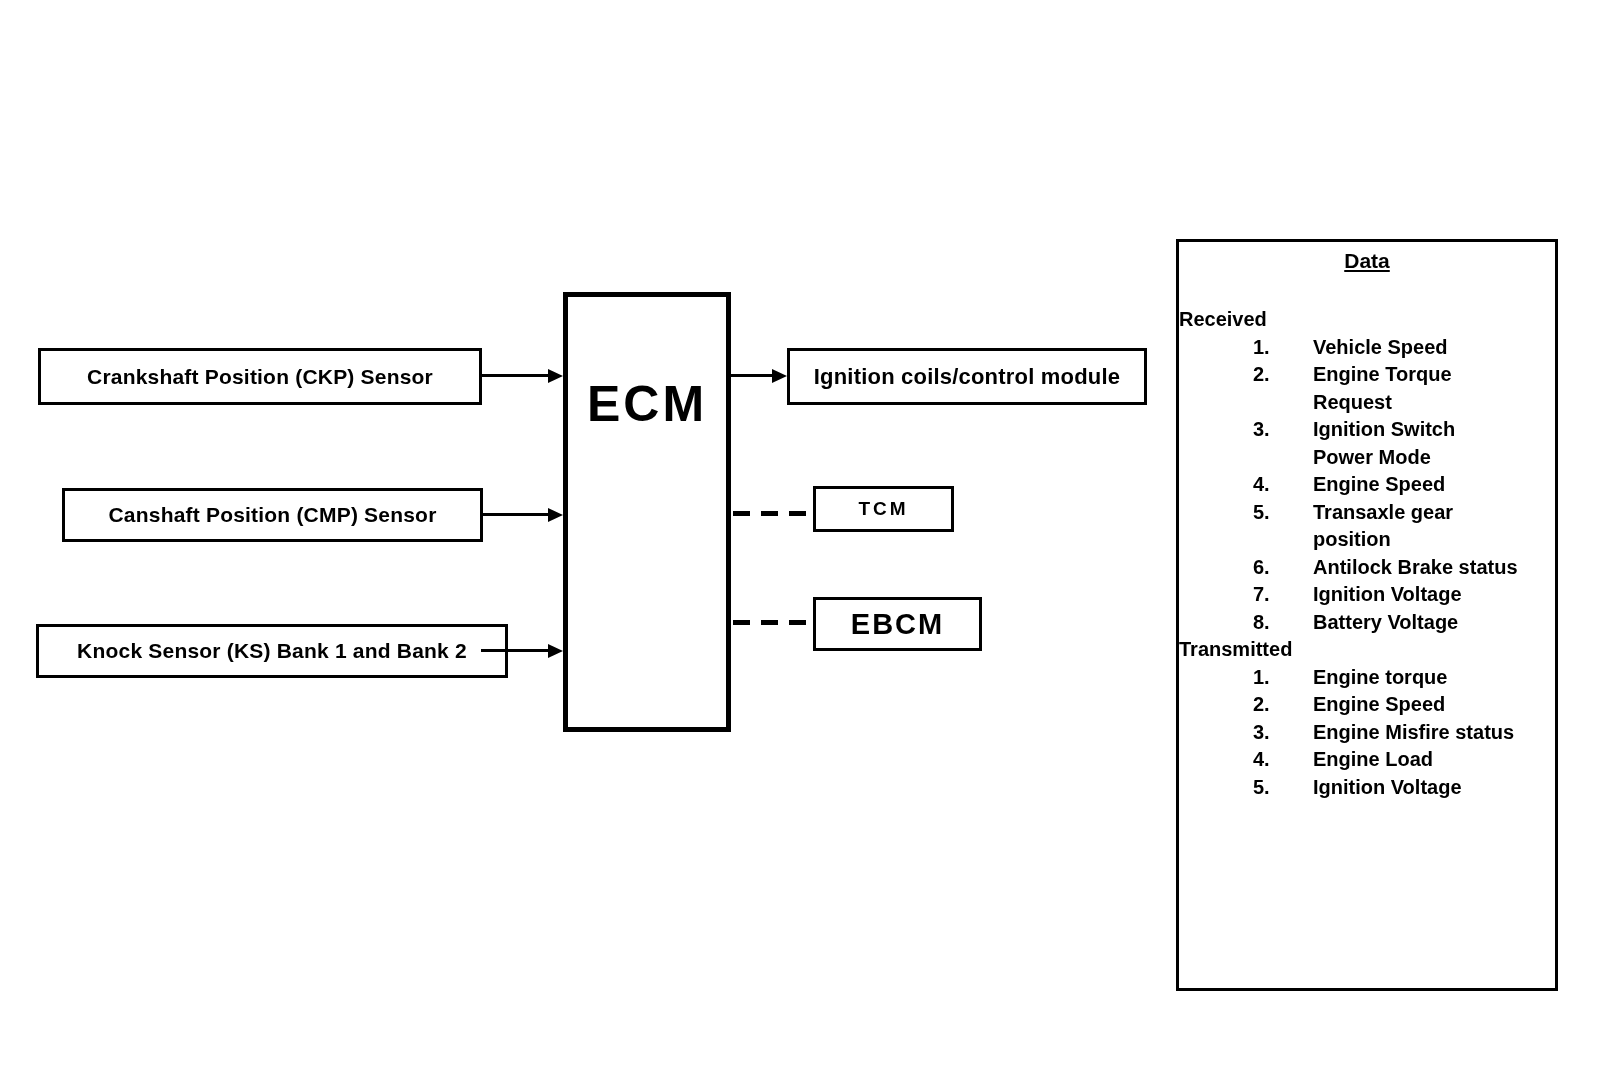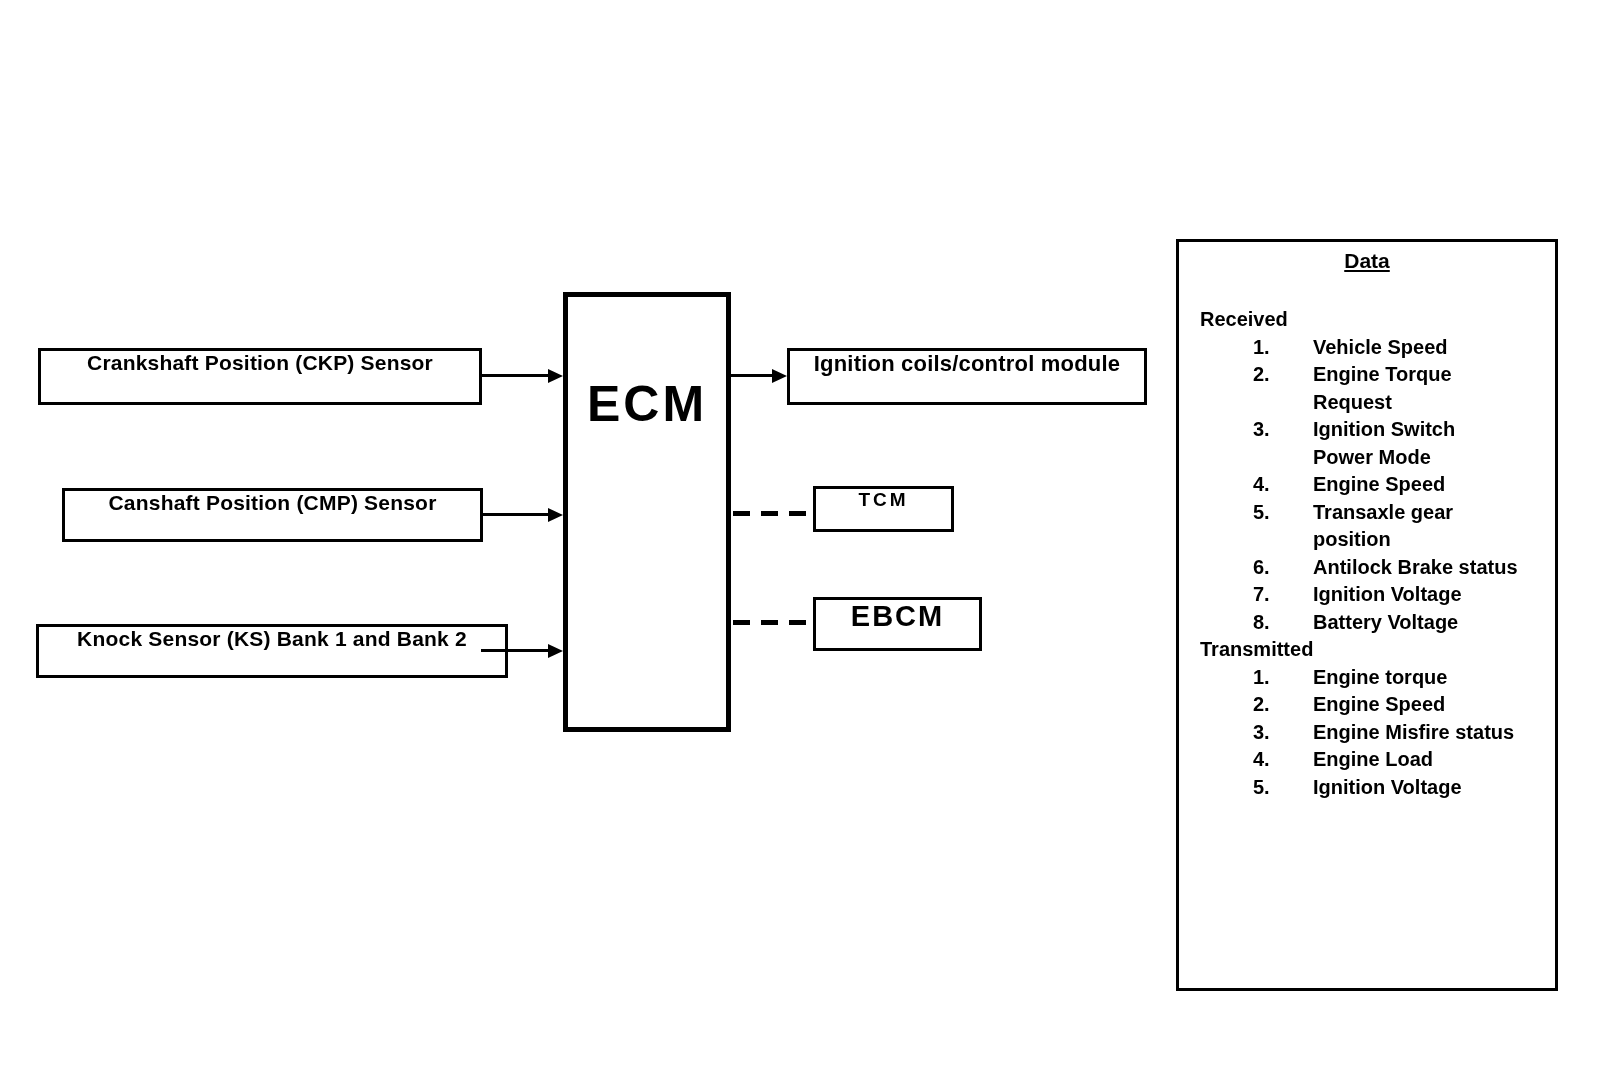--- a/index.html
+++ b/index.html
@@ -14,21 +14,21 @@
     background: #ffffff;
     font-family: "Liberation Sans", sans-serif;
     color: #000000;
     overflow: hidden;
   }
   .node {
     position: absolute;
     border: 3px solid #000000;
     background: #ffffff;
     display: flex;
-    align-items: flex-start;
+    align-items: center;
     justify-content: center;
     text-align: center;
     box-sizing: border-box;
     font-size: 21px;
     font-weight: 600;
     letter-spacing: 0.2px;
   }
   #node-ckp   { left: 38px;  top: 348px; width: 444px; height: 57px; }
   #node-cmp   { left: 62px;  top: 488px; width: 421px; height: 54px; }
   #node-ks    { left: 36px;  top: 624px; width: 472px; height: 54px; }
@@ -96,21 +96,20 @@
     font-size: 21px;
     font-weight: 700;
     text-decoration: underline;
   }
   #data-panel-content {
     position: absolute;
     top: 64px; left: 0; right: 4px;
     line-height: 27.5px;
   }
   .section-label {
-    padding-left: 21px;
   }
   .item-row {
     display: flex;
     padding-left: 74px;
   }
   .item-num {
     width: 60px;
     flex: 0 0 60px;
   }
   .item-text { flex: 1; }

